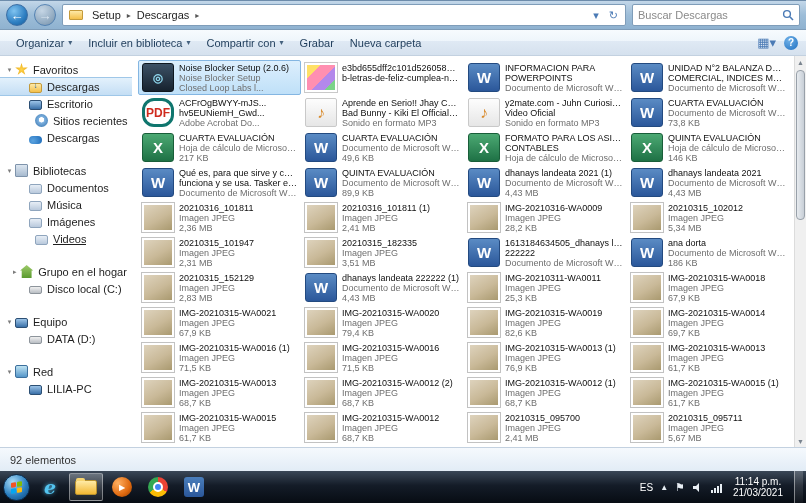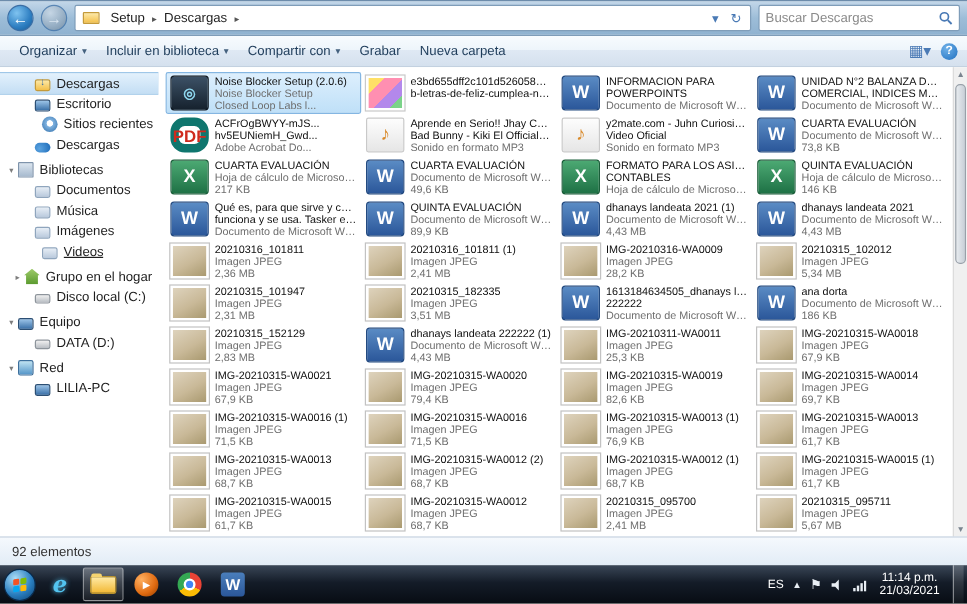--- a/index.html
+++ b/index.html
@@ -36,21 +36,21 @@
   .tb-caret{font-size:8px;color:#44617e}
   .tb-right{margin-left:auto;display:flex;align-items:center;gap:8px}
   .view-icon{color:#4a7ab5;font-size:13px}
   .help-icon{width:14px;height:14px;border-radius:50%;background:radial-gradient(circle at 35% 30%,#6fb1e8,#1f6fc0);color:#fff;
     font-size:10px;font-weight:bold;display:flex;align-items:center;justify-content:center}
 
   
   .main{position:absolute;top:56px;bottom:56px;left:0;right:0;display:flex;background:#fff}
   .sidebar{width:132px;flex:none;padding-top:5px;font-size:11px;color:#1e1e1e;overflow:hidden}
   .sb-row{display:flex;align-items:center;height:17px;cursor:default;white-space:nowrap}
-  .sb-row.gap{margin-top:4px}
+  .sb-row.gap{margin-top:16px}
   .sb-row.selected{background:linear-gradient(#e3f1fc,#c4def4);outline:1px solid #9fc7e8}
   .sb-arrow{width:11px;flex:none;font-size:7px;color:#7d7d7d;text-align:center}
   .sb-ic{display:inline-block;width:13px;height:13px;margin-right:5px;position:relative;flex:none}
   .sb-label{overflow:hidden;text-overflow:ellipsis}
   .ic-sb-star{background:radial-gradient(#ffd24a,#e3a008);clip-path:polygon(50% 0,61% 35%,98% 35%,68% 57%,79% 91%,50% 70%,21% 91%,32% 57%,2% 35%,39% 35%)}
   .ic-sb-folder-downloads,.ic-sb-lib-documents,.ic-sb-lib-pictures,.ic-sb-lib-music,.ic-sb-lib-videos{
     background:linear-gradient(#fde9a7,#f3c04b);border:1px solid #c49a3a;border-radius:2px;height:10px;margin-top:3px}
   .ic-sb-folder-downloads::after{content:"↓";position:absolute;inset:-3px 0 0 0;text-align:center;font-size:8px;font-weight:bold;color:#1c5fa8}
   .ic-sb-lib-documents,.ic-sb-lib-pictures,.ic-sb-lib-music,.ic-sb-lib-videos{
     background:linear-gradient(#e7eef6,#b9c9dc);border-color:#8fa5bd}
@@ -65,21 +65,21 @@
   .files{flex:1;position:relative;padding:4px 0 0 6px;min-width:0;overflow:hidden}
   .grid{display:grid;grid-template-columns:repeat(4,163px);grid-auto-rows:35px}
   .tile{display:flex;gap:5px;align-items:flex-start;padding:2px 3px;overflow:hidden;border:1px solid transparent;border-radius:2px}
   .tile.selected{background:linear-gradient(#ddeffd,#bfe0f8);border-color:#84b6e2}
   .tile-ic{width:32px;height:29px;flex:none;display:flex;align-items:center;justify-content:center;font-weight:bold}
   .tile-tx{flex:1;min-width:0;font-size:9px;line-height:10px;color:#6e6e6e;max-height:31px;overflow:hidden}
   .ln{white-space:nowrap;overflow:hidden;text-overflow:ellipsis}
   .ln.name{color:#0f0f0f}
   .ic-word{background:linear-gradient(#5a8bc4,#2b579a);color:#fff;font-size:15px;border-radius:3px;border:1px solid #234a80}
   .ic-excel{background:linear-gradient(#4ca973,#1e7145);color:#fff;font-size:15px;border-radius:3px;border:1px solid #195e39}
-  .ic-pdf{background:#fff;border:7px solid #0f766e;color:#cf2b1e;font-size:14px;border-radius:12px}
+  .ic-pdf{background:#fff;border:3px solid #0f766e;color:#cf2b1e;font-size:12px;border-radius:12px}
   .ic-mp3{background:linear-gradient(#fdfdfd,#e6e6e6);border:1px solid #c9c9c9;color:#d98a2b;font-size:16px;border-radius:2px}
   .ic-installer{background:linear-gradient(#3c5166,#16222e);border:1px solid #0e1720;border-radius:3px;color:#8fd8ef;font-size:12px}
   .ic-image{background:linear-gradient(135deg,#ffe066 0 25%,#ff8fb1 25% 55%,#b388eb 55% 80%,#7bd389 80%);border:2px solid #fff;outline:1px solid #c9c9c9}
   .ic-photo{background:linear-gradient(150deg,#ded3bd,#c9b998 55%,#a9996f);border:2px solid #fff;outline:1px solid #c2c2c2}
 
   .tooltip{position:absolute;left:100px;top:30px;width:208px;z-index:9;background:#ffffe1;border:1px solid #646464;
     box-shadow:2px 2px 4px rgba(0,0,0,.35);font-size:9px;line-height:12.5px;color:#333;padding:3px 6px}
 
   .scrollbar{width:12px;flex:none;background:#f0f0f0;border-left:1px solid #dcdcdc;display:flex;flex-direction:column;align-items:center}
   .sc-arrow{height:12px;font-size:7px;color:#7a848f;display:flex;align-items:center;justify-content:center;width:100%}
@@ -167,20 +167,25 @@
       <span>Nueva carpeta</span>
     </div>
     <div class="tb-right">
       <span class="view-icon">▦▾</span>
       <span class="help-icon">?</span>
     </div>
   </div>
 
   <div class="main">
     <div class="sidebar">
+        <div class="sb-row" style="padding-left: 4px;">
+          <span class="sb-arrow">▾</span>
+          <span class="sb-ic ic-sb-star"></span>
+          <span class="sb-label">Favoritos</span>
+        </div>
         <div class="sb-row selected" style="padding-left: 18px;">
           <span class="sb-arrow"></span>
           <span class="sb-ic ic-sb-folder-downloads"></span>
           <span class="sb-label">Descargas</span>
         </div>
         <div class="sb-row" style="padding-left: 18px;">
           <span class="sb-arrow"></span>
           <span class="sb-ic ic-sb-desktop"></span>
           <span class="sb-label">Escritorio</span>
         </div>

